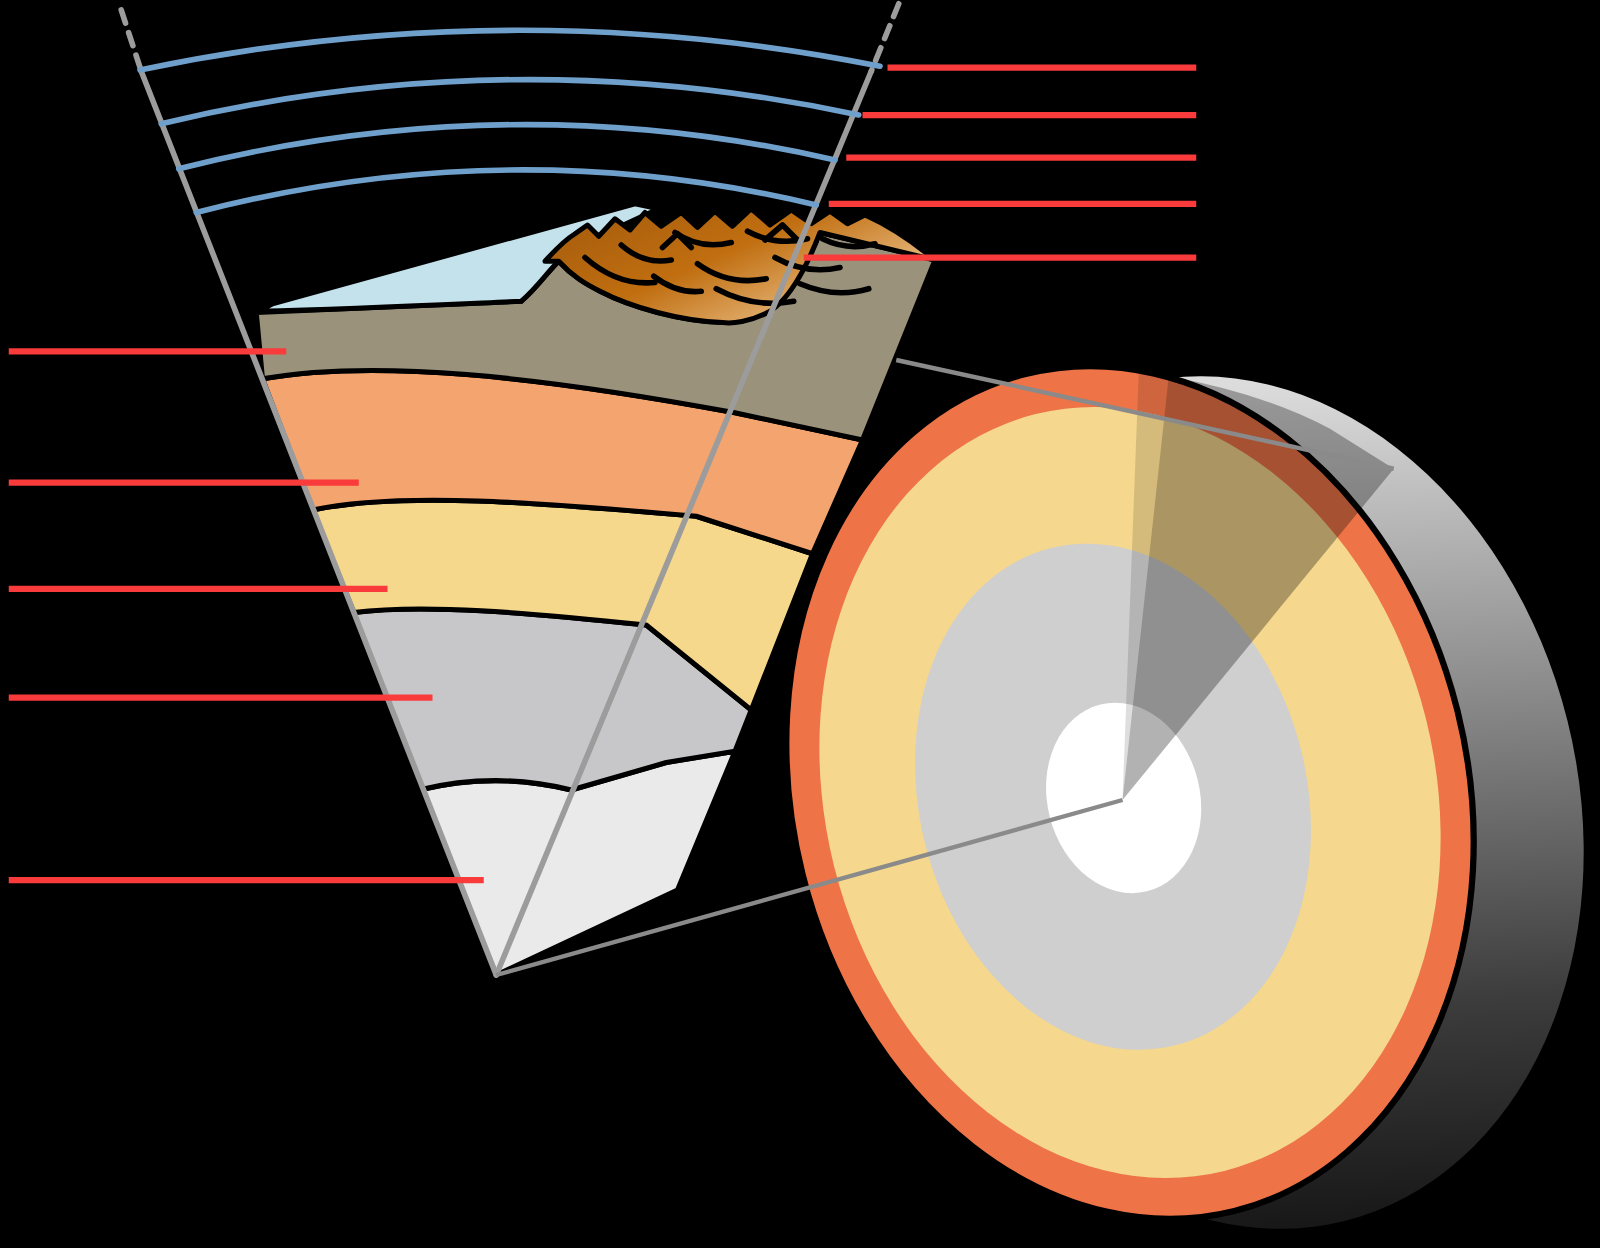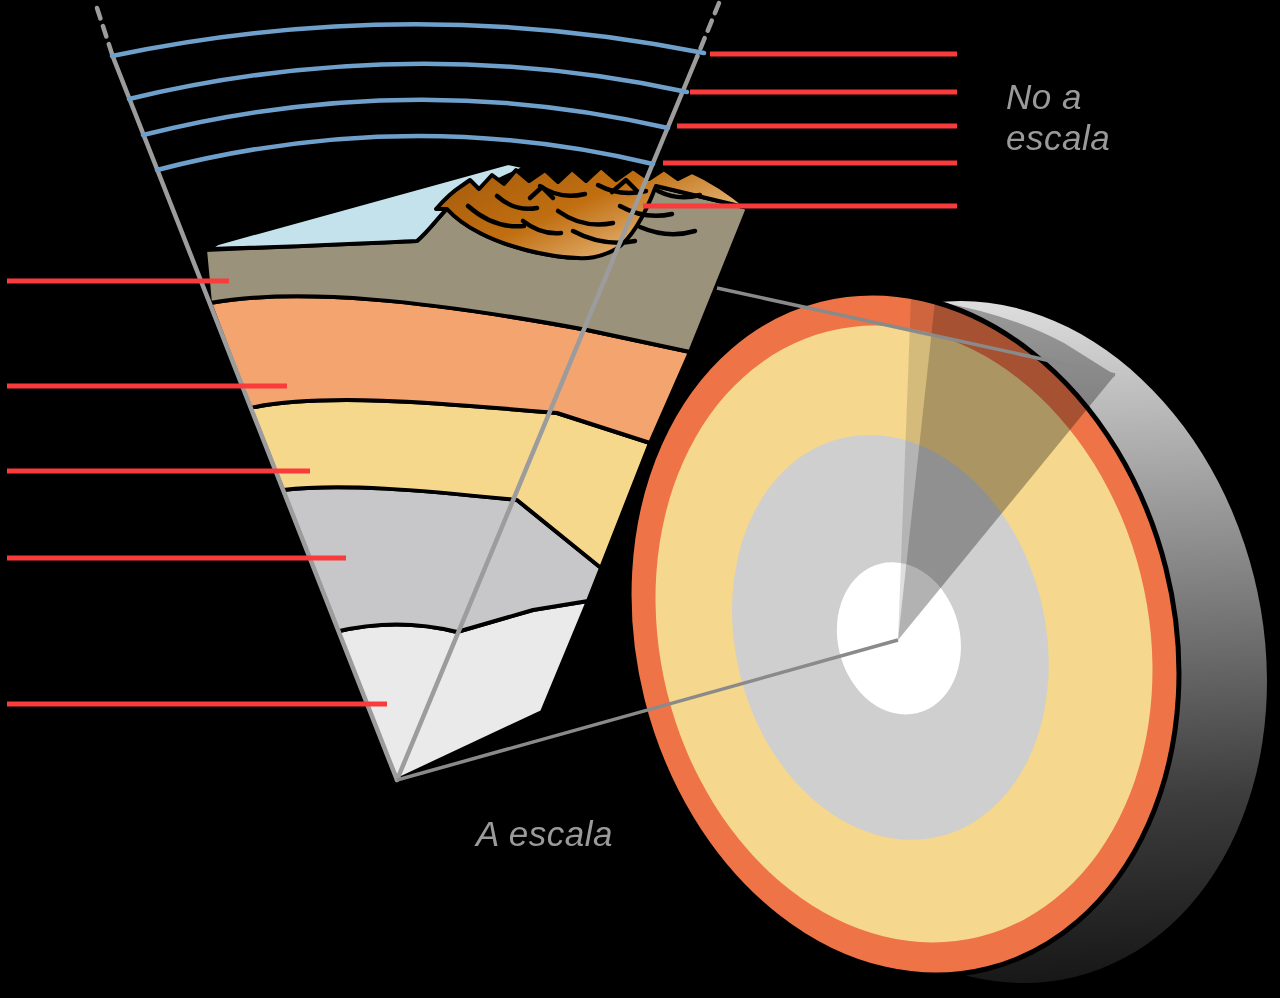--- a/index.html
+++ b/index.html
@@ -126,17 +126,14 @@
     <line x1="643" y1="206" x2="957" y2="206" stroke="#F93B3B"></line>
 
     <line x1="7" y1="281" x2="229" y2="281" stroke="#F93B3B"></line>
     <line x1="7" y1="386" x2="287" y2="386" stroke="#F93B3B"></line>
     <line x1="7" y1="471" x2="310" y2="471" stroke="#F93B3B"></line>
     <line x1="7" y1="558" x2="346" y2="558" stroke="#F93B3B"></line>
     <line x1="7" y1="704" x2="387" y2="704" stroke="#F93B3B"></line>
   </g>
 </svg>
 
-  <div id="label-not-to-scale" class="scale-label">No a
-escala</div>
 
-  <div id="label-to-scale" class="scale-label">A escala</div>
 </div>
 
 </body></html>

